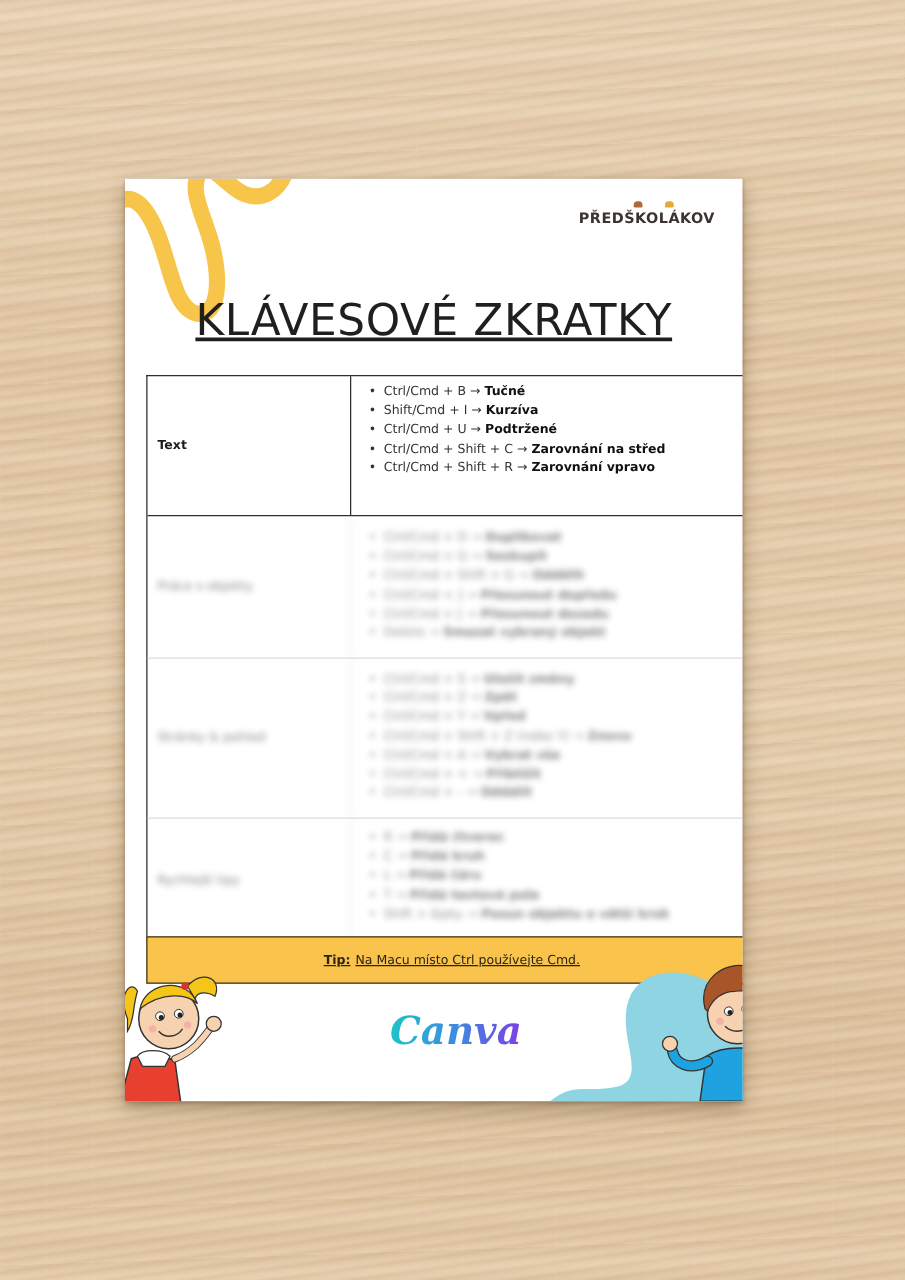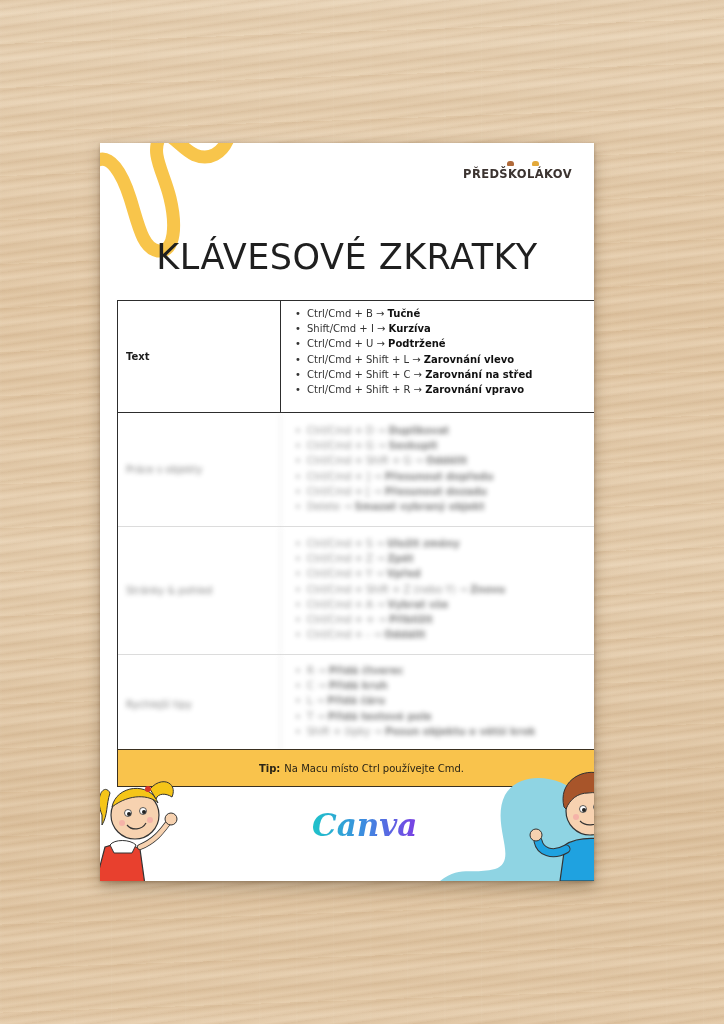--- a/index.html
+++ b/index.html
@@ -24,21 +24,21 @@
       color: #3b3330; font-weight: bold;
     }
     .brand .dec1, .brand .dec2 {
       position: absolute; top: -6px; width: 7px; height: 5px; border-radius: 3px 3px 1px 1px;
     }
     .brand .dec1 { left: 44px; background: #b06a3a; }
     .brand .dec2 { left: 69px; background: #e3a93a; }
     .title {
       position: absolute; left: 0; width: 100%; top: 94px; text-align: center;
       font-family: "DejaVu Sans", sans-serif; font-size: 35px; color: #1f1f1f;
-      letter-spacing: 0.5px; font-weight: normal;
+      letter-spacing: 0.5px; font-weight: normal; text-decoration: underline;
     }
     .table {
       position: absolute; left: 17px; top: 157px; width: 489px;
       border: 1.5px solid #2d2d2d; border-bottom: none; box-sizing: border-box;
     }
     .row { display: flex; border-bottom: 1.5px solid #2d2d2d; }
     .row.blur-row { border-bottom: 1.5px solid #dcdcdc; }
     .cell-label {
       width: 163px; flex: none; border-right: 1.5px solid #2d2d2d; box-sizing: border-box;
       display: flex; align-items: center; padding-left: 8px;
@@ -48,21 +48,21 @@
     .cell-items ul { margin: 0; padding: 0; list-style: none; }
     .cell-items li { font-size: 10px; line-height: 15.2px; color: #333; position: relative; padding-left: 12px; white-space: nowrap; }
     .cell-items li::before { content: "\2022"; position: absolute; left: 0; top: 0; color: #333; }
     .cell-items li b { color: #111; }
     .blurred { filter: blur(2.6px); opacity: 0.55; }
     .blur-row .cell-label { border-right-color: #cfcfcf; font-weight: normal; }
     .tip {
       position: absolute; left: 17px; top: 606px; width: 489px; height: 38px;
       background: #f9c34c; border: 1.5px solid #3a3020; box-sizing: border-box;
       display: flex; align-items: center; justify-content: center;
-      font-size: 10px; color: #2a2416;
+      font-size: 10px; color: #2a2416; text-decoration: underline;
     }
     .tip b { margin-right: 4px; }
     .canva {
       position: absolute; left: 212px; top: 664px;
       font-family: "DejaVu Serif", serif; font-style: italic; font-weight: bold; font-size: 31px;
       background: linear-gradient(90deg, #1ec3c9 0%, #3d8be0 50%, #7b3fe4 100%);
       -webkit-background-clip: text; background-clip: text; color: transparent; text-align: right;
     }
     .girl { position: absolute; left: 0; top: 632px; }
     .boy { position: absolute; left: 340px; top: 622px; }
@@ -86,21 +86,20 @@
 
   <div class="table">
 
     <div class="row" style="height:111px;">
       <div class="cell-label">Text</div>
       <div class="cell-items">
         <ul>
           <li><span>Ctrl/Cmd + B →</span> <b>Tučné</b></li>
           <li><span>Shift/Cmd + I →</span> <b>Kurzíva</b></li>
           <li><span>Ctrl/Cmd + U →</span> <b>Podtržené</b></li>
-          <li><span>Ctrl/Cmd + Shift + L →</span> <b>Zarovnání vlevo</b></li>
           <li><span>Ctrl/Cmd + Shift + C →</span> <b>Zarovnání na střed</b></li>
           <li><span>Ctrl/Cmd + Shift + R →</span> <b>Zarovnání vpravo</b></li>
         </ul>
       </div>
     </div>
 
     <div class="row blur-row" style="height:113px;">
       <div class="cell-label blurred">Práce s objekty</div>
       <div class="cell-items blurred" style="padding-top:10px;">
         <ul>

